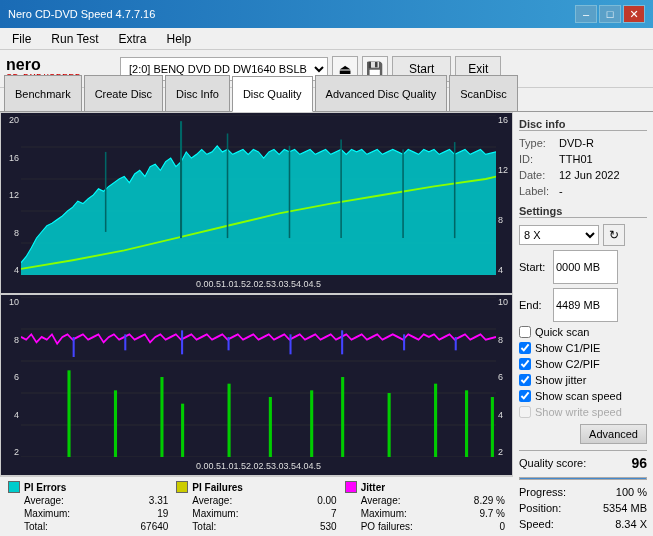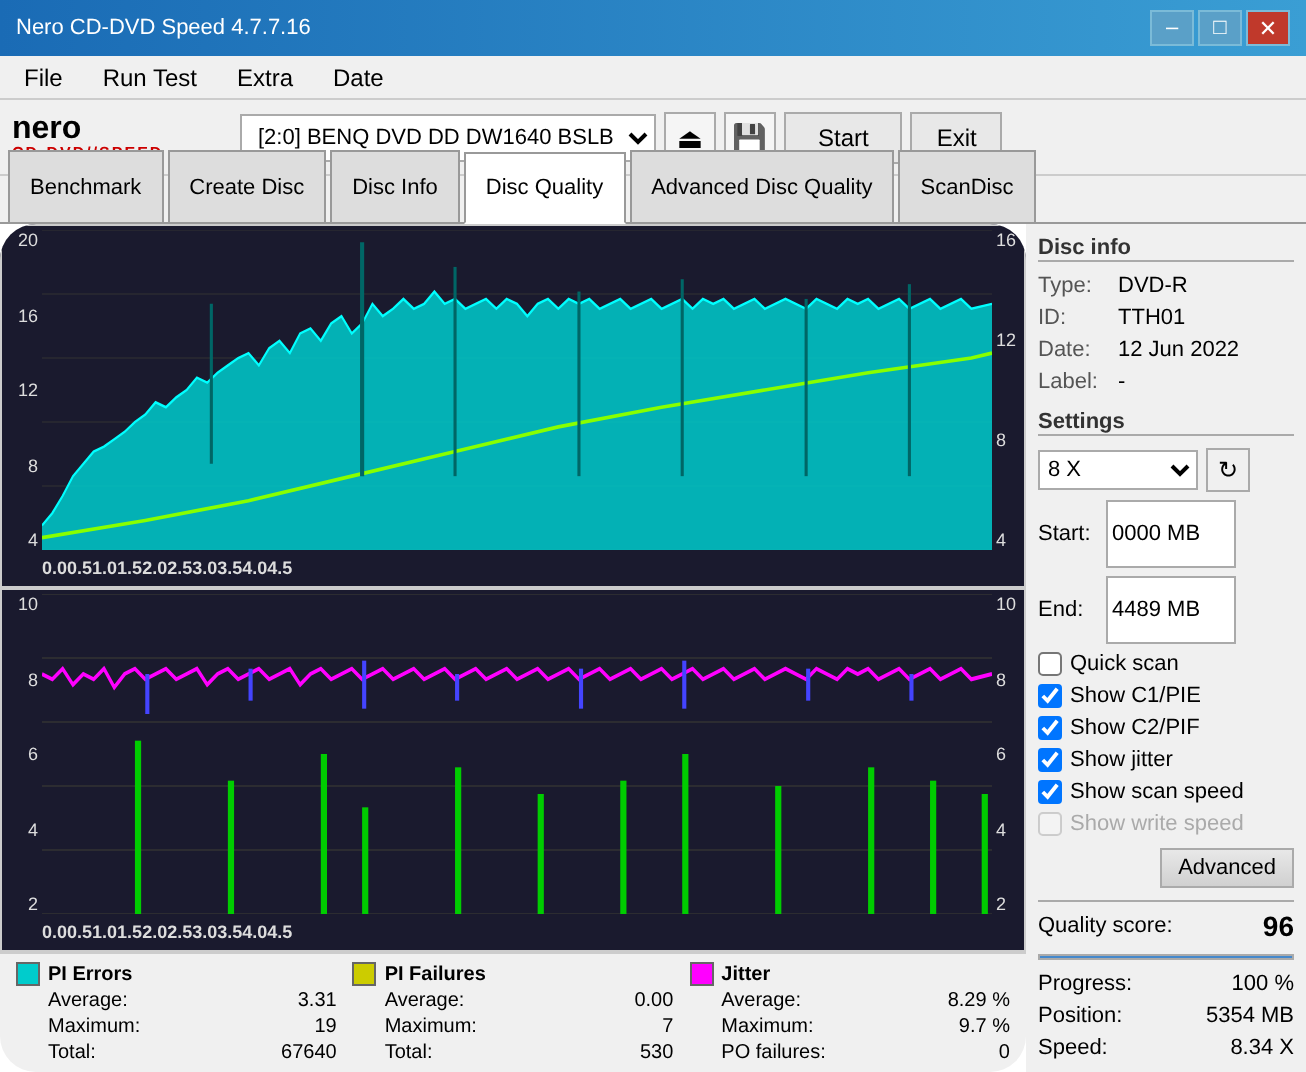--- a/index.html
+++ b/index.html
@@ -200,25 +200,24 @@
       z-index: 2;
     }
 
     .chart-x-axis {
       position: absolute;
       bottom: 0;
       left: 20px;
       right: 16px;
       height: 18px;
       display: flex;
-      justify-content: flex-start;
+      justify-content: center;
       align-items: center;
       color: #ddd;
       font-size: 9px;
-      font-weight: bold;
     }
 
     .chart-inner {
       position: absolute;
       top: 2px;
       left: 20px;
       right: 16px;
       bottom: 18px;
       overflow: hidden;
     }
@@ -394,21 +393,21 @@
     <button class="title-btn">–</button>
     <button class="title-btn">□</button>
     <button class="title-btn">✕</button>
   </div>
 </div>
 
 <div class="menu-bar">
   <span class="menu-item">File</span>
   <span class="menu-item">Run Test</span>
   <span class="menu-item">Extra</span>
-  <span class="menu-item">Date</span>
+  <span class="menu-item">Help</span>
 </div>
 
 <div class="toolbar">
   <div class="nero-logo">
     <span class="nero-logo-top">nero</span>
     <span class="nero-logo-sub">CD·DVD//SPEED</span>
   </div>
   <select class="drive-select">
     <option>[2:0]  BENQ DVD DD DW1640 BSLB</option>
   </select>
@@ -422,21 +421,21 @@
   <div class="tab">Benchmark</div>
   <div class="tab">Create Disc</div>
   <div class="tab">Disc Info</div>
   <div class="tab active">Disc Quality</div>
   <div class="tab">Advanced Disc Quality</div>
   <div class="tab">ScanDisc</div>
 </div>
 
 <div class="main-content">
 
-  <div style="flex:1; display:flex; flex-direction:column; overflow:hidden;border-radius:18px;">
+  <div style="flex:1; display:flex; flex-direction:column; overflow:hidden;">
 
     <div class="chart-container" style="flex:1;">
       <div class="chart-y-axis">
         <span>20</span>
         <span>16</span>
         <span>12</span>
         <span>8</span>
         <span>4</span>
       </div>
       <div class="chart-y-axis-right">

